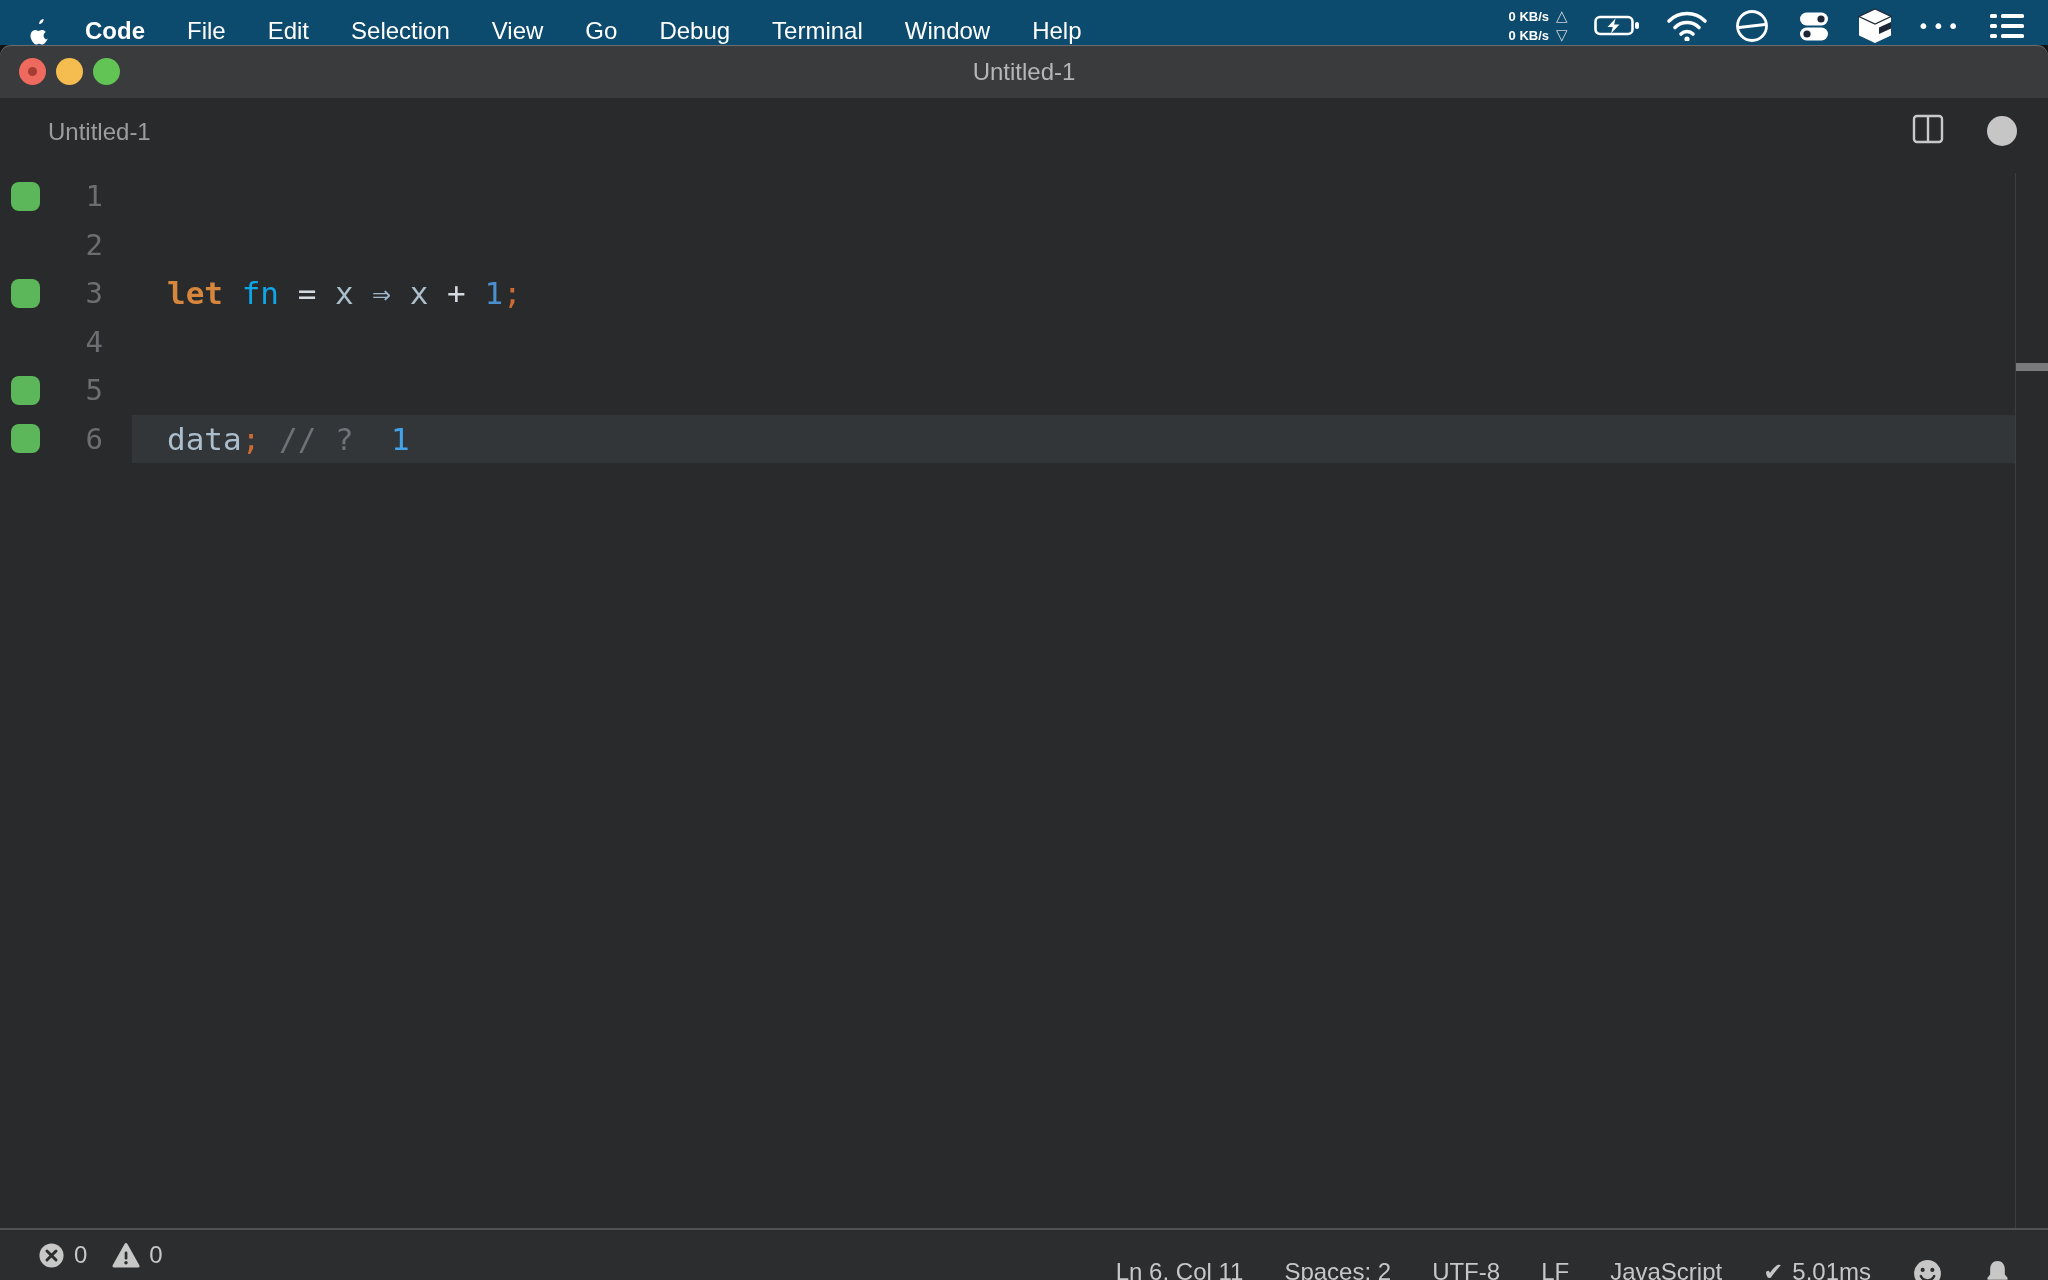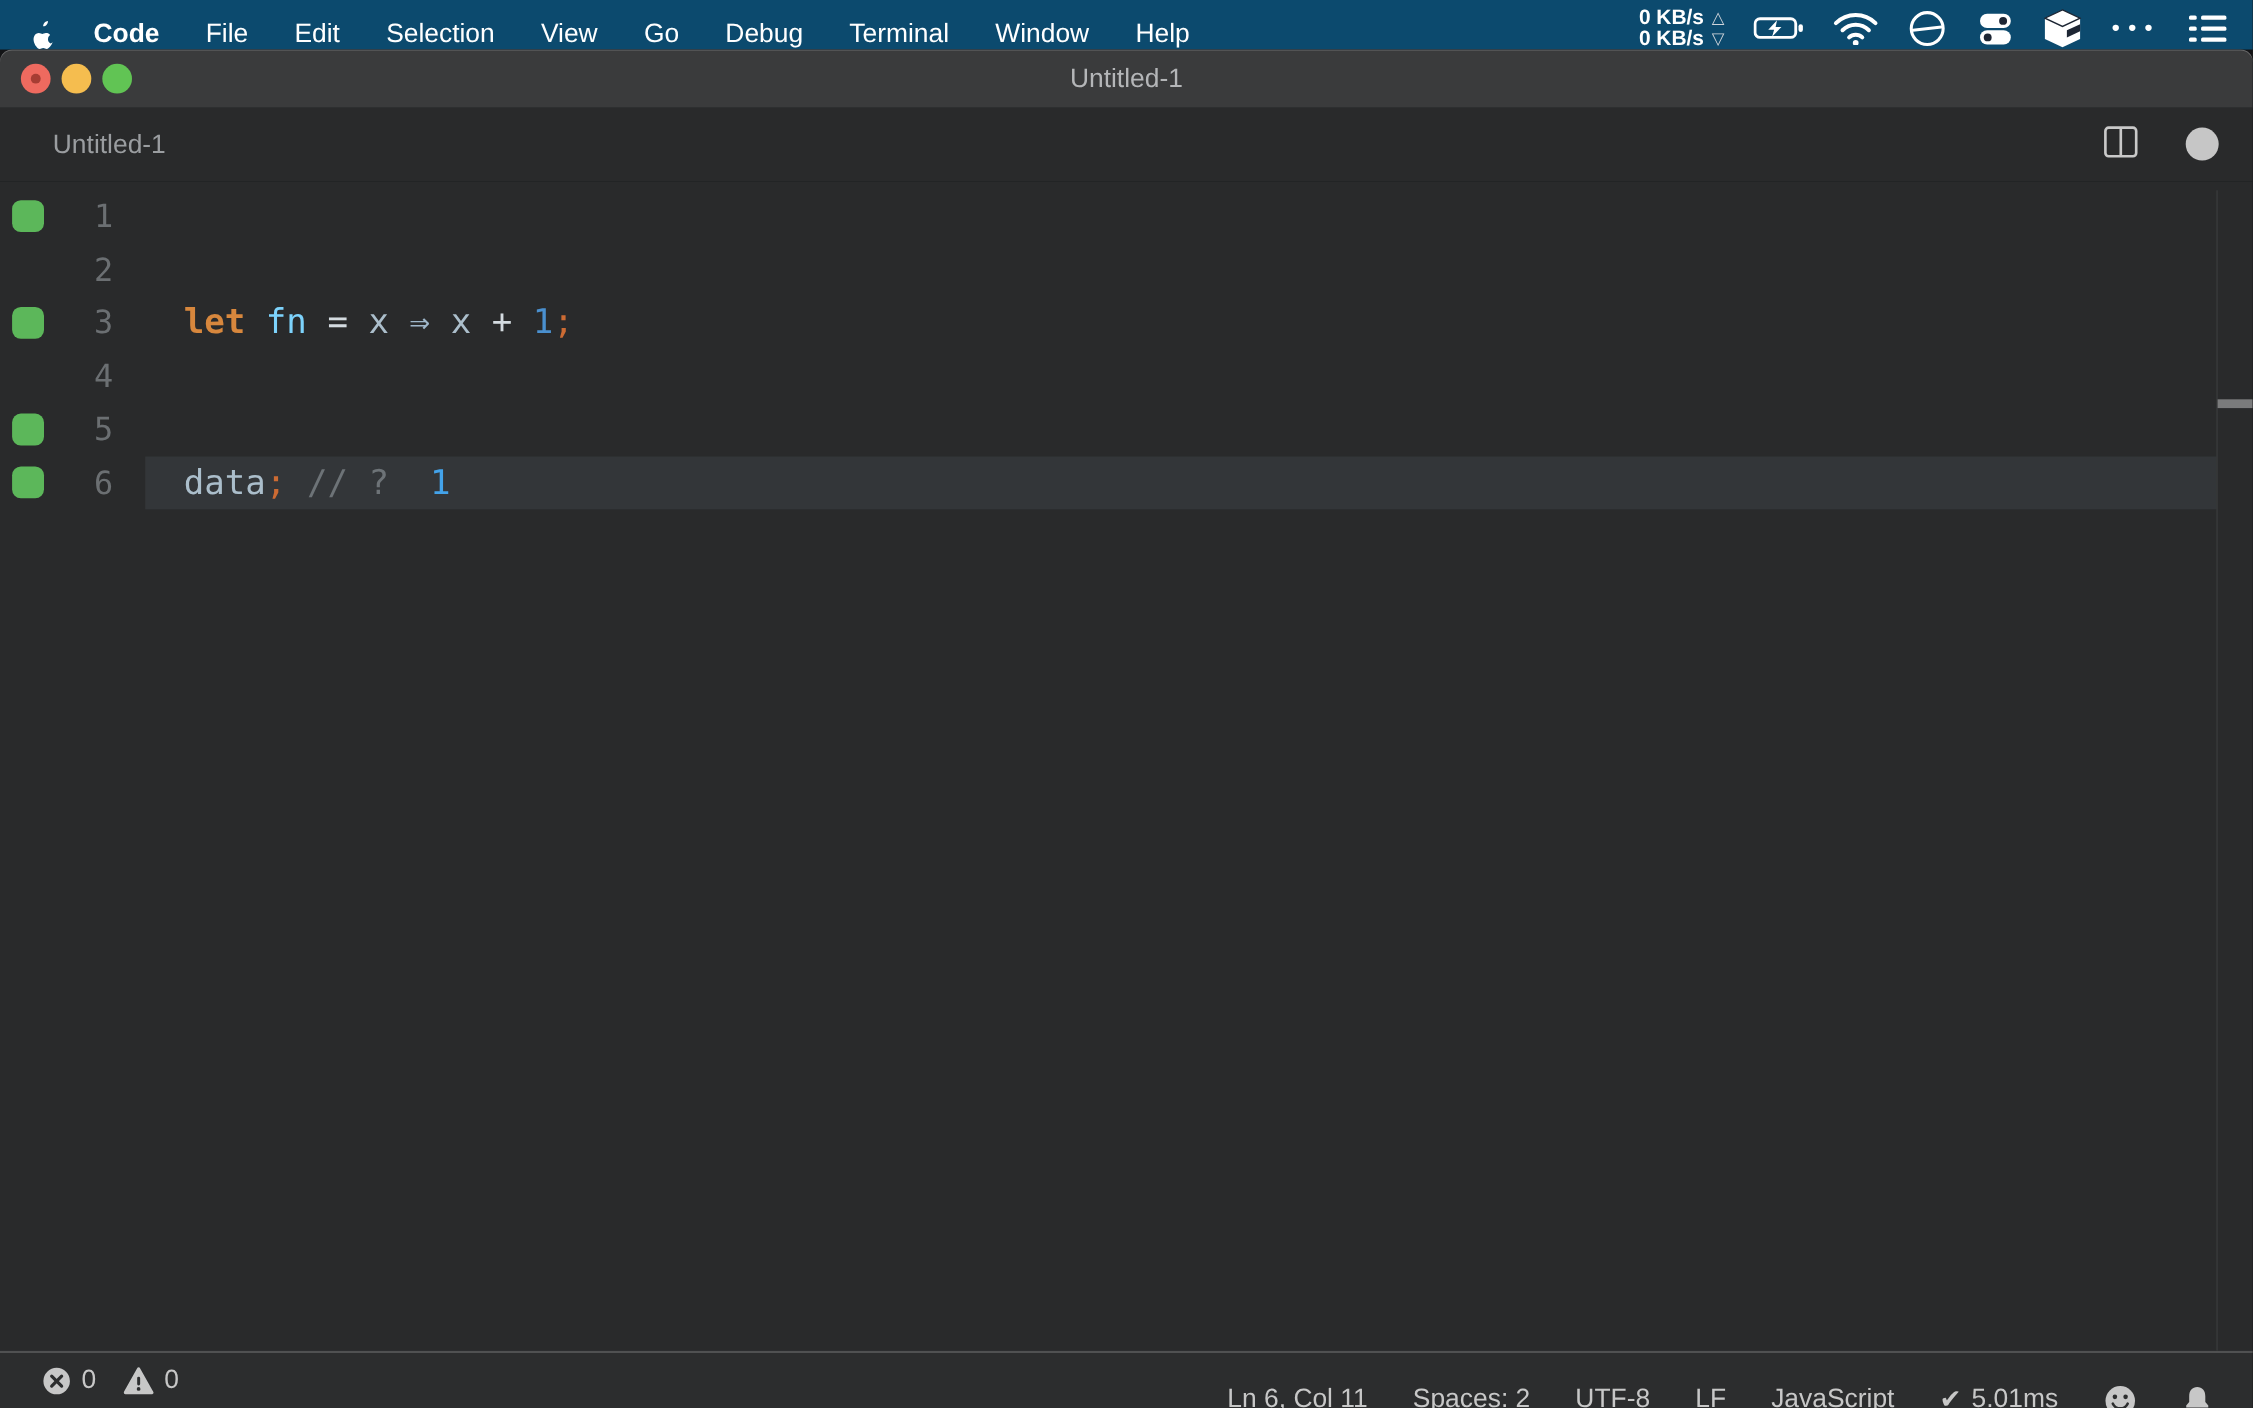--- a/index.html
+++ b/index.html
@@ -16,21 +16,21 @@
     position:absolute; top:0; left:0; right:0; height:45px;
     background:#0c4a6e; color:#ffffff; display:flex; align-items:flex-end;
     font-size:24px;
   }
   .apple-wrap { margin-left:27px; margin-right:13px; display:flex; align-items:center; }
   .menu-item { padding:0 21px; white-space:nowrap; }
   .menu-item.app-name { font-weight:700; }
   .menus-wrap { display:contents; }
   .menu-status { margin-left:auto; display:flex; align-items:center; gap:26px; margin-right:22px; }
   .net { display:flex; align-items:center; gap:7px; }
-  .net-rates { display:flex; flex-direction:column; align-items:flex-end; font-size:19px; font-weight:700; line-height:19px;margin-left:40px; }
+  .net-rates { display:flex; flex-direction:column; align-items:flex-end; font-size:13px; font-weight:700; line-height:19px;margin-left:40px; }
   .net-arrows { display:flex; flex-direction:column; font-size:15px; line-height:19px; color:#cfd4da; font-family:"DejaVu Sans", sans-serif; }
   .mi-icon { display:flex; align-items:center; justify-content:center; }
   .dots-icon { font-size:20px; letter-spacing:3px; font-family:"DejaVu Sans", sans-serif; }
 
   
   .titlebar {
     position:absolute; top:45px; left:0; right:0; height:53px;
     background:#3a3b3c; border-radius:11px 11px 0 0;
     box-shadow: inset 0 1px 0 rgba(255,255,255,0.25);
     display:flex; align-items:center; justify-content:center;
@@ -74,21 +74,21 @@
   }
   .line-code {
     position:absolute; left:167px; top:0; height:48.5px; line-height:48.5px;
     white-space:pre; font-size:31px; color:#abbecb;
   }
   .tk-kw { color:#d7873d; font-weight:700; }
   .tk-vr { color:#abbecb; }
   .tk-op { color:#d4dbe0; }
   .tk-nm { color:#4a90cf; }
   .tk-sc { color:#cc6b33; }
-  .tk-fn { color:#7dd3fc; }
+  .tk-fn { color:#0ea5e9; }
   .tk-br { color:#ffd31f; }
   .tk-ar { color:#9fb7ca; }
   .tk-cm { color:#6d7377; }
   .tk-qv { color:#43a3ea; }
   .tk-pl { color:#abbecb; }
 
   .overview-ruler {
     position:absolute; top:8px; bottom:0; right:0; width:33px;
     border-left:1px solid #3d3e3f;
   }

